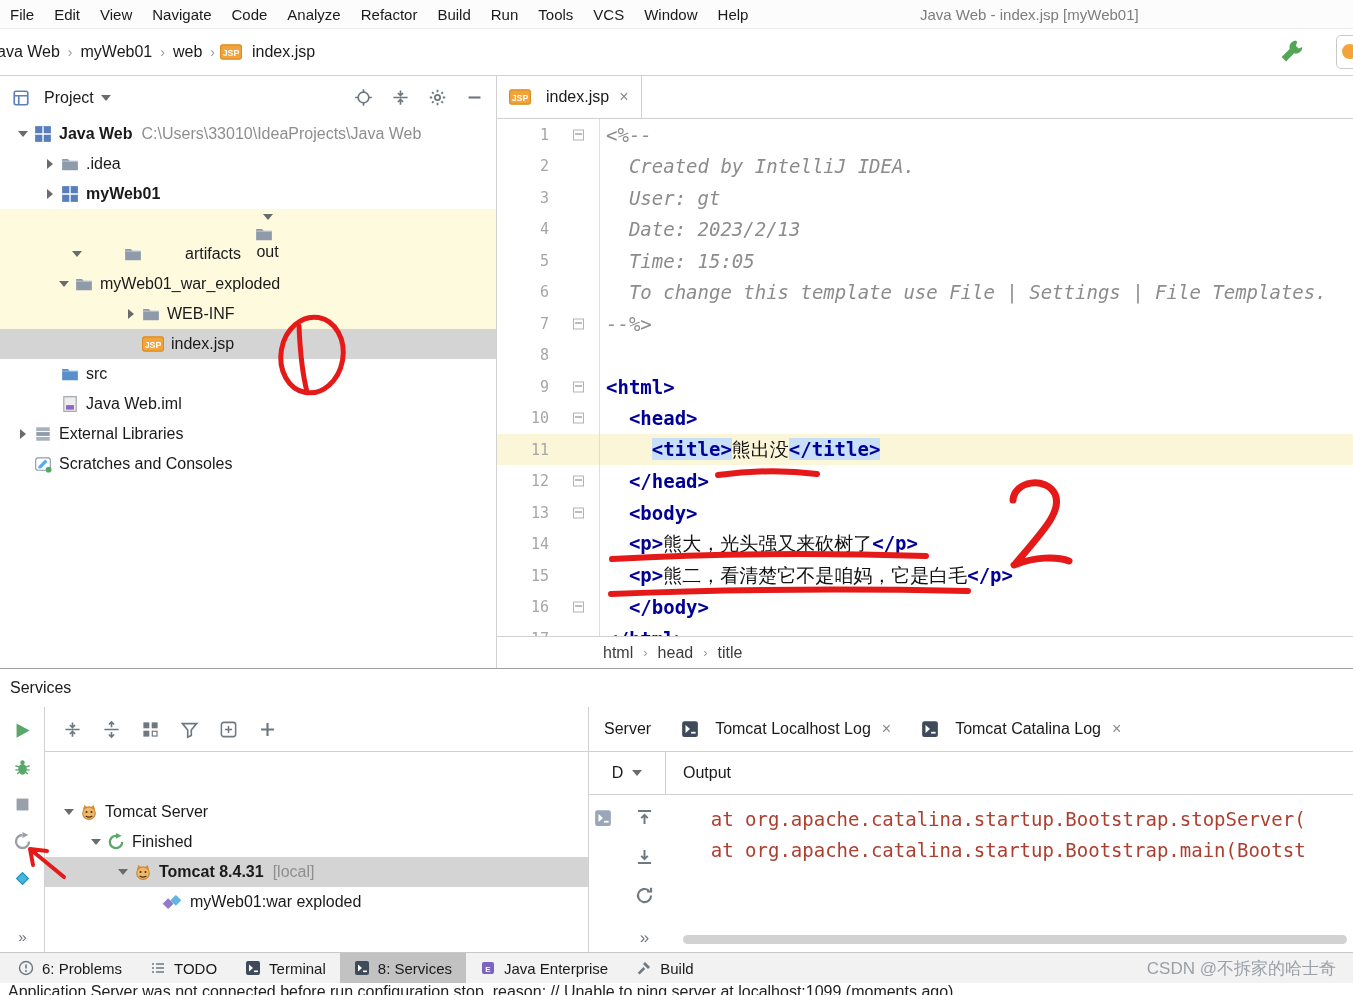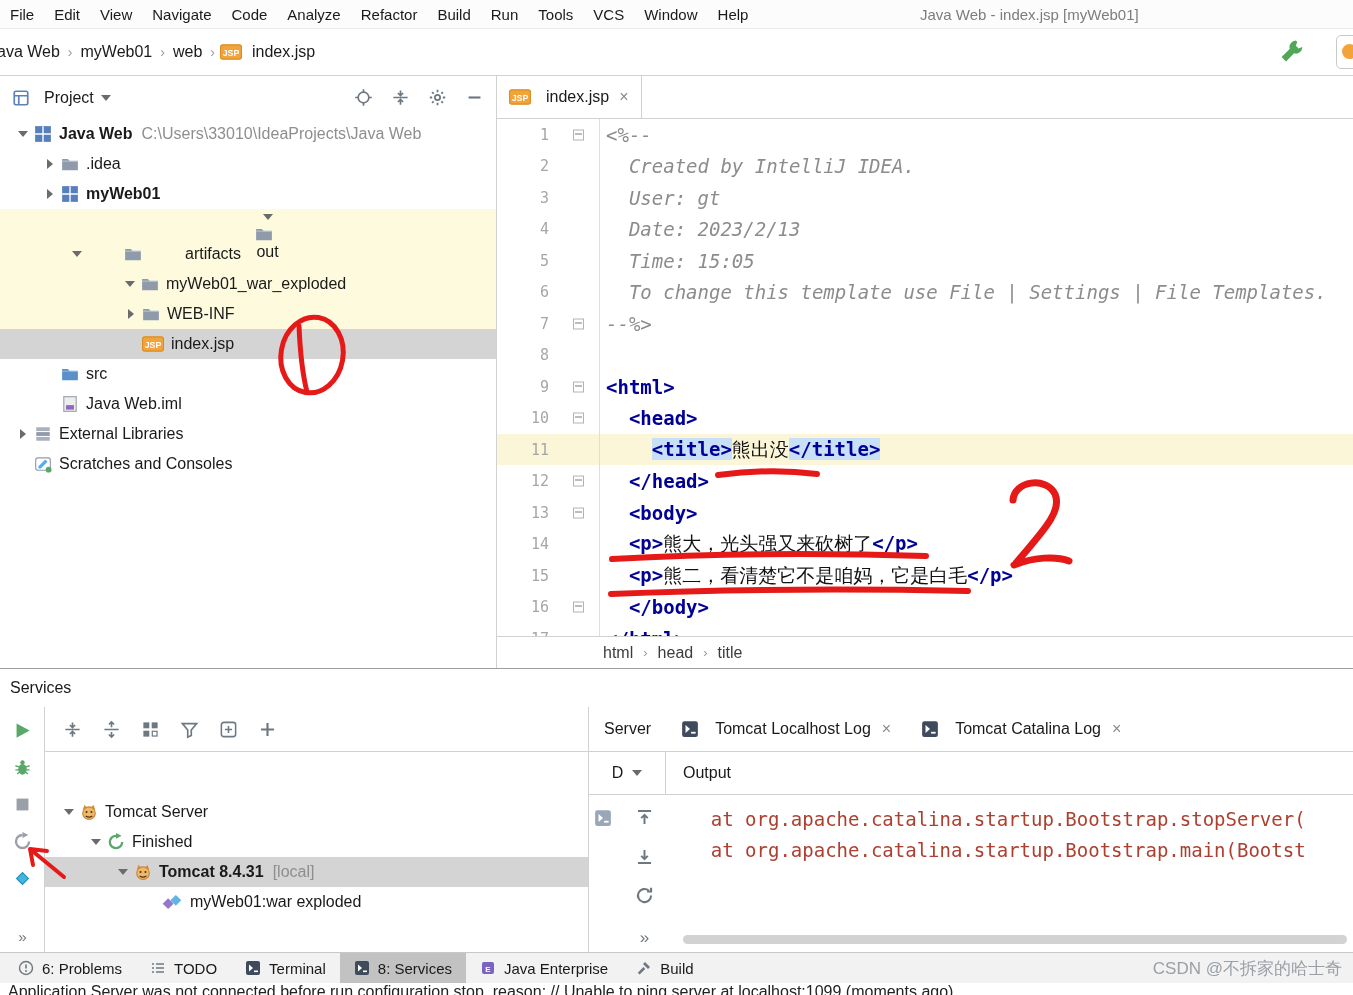--- a/index.html
+++ b/index.html
@@ -88,21 +88,21 @@
   .sv-vtb .more-btn{position:absolute;bottom:4px;}
   .sv-out{flex:1;font-family:"DejaVu Sans Mono",monospace;font-size:19px;color:#ad3f30;padding-top:8px;overflow:hidden;}
   .out-line{height:31px;display:flex;align-items:center;white-space:pre;}
   .hscroll{position:absolute;left:94px;right:6px;bottom:8px;height:9px;border-radius:5px;background:#d2d2d2;}
 
   
   .statusbar{height:30px;background:#f2f2f2;border-top:1px solid #c8c8c8;display:flex;align-items:center;font-size:15px;padding-left:4px;position:relative;}
   .sb-item{display:flex;align-items:center;gap:8px;padding:0 14px;height:100%;}
   .sb-item.selected{background:#c2c2c2;}
   .sb-item .icon{margin-right:0;width:16px;height:16px;}
-  .sb-watermark{position:absolute;right:11px;color:#9aa0a6;font-size:17px;}
+  .sb-watermark{position:absolute;right:17px;color:#9aa0a6;font-size:17px;}
   .msgbar{height:14px;overflow:hidden;font-size:16px;padding-left:8px;color:#222;background:#fff;white-space:nowrap;}
 
   
   .anno{position:absolute;left:0;top:0;z-index:10;pointer-events:none;}
 </style>
 </head>
 <body>
 
 <div class="page">
 
@@ -252,21 +252,21 @@
               <span class="arr-down"></span>
             </span>
             <span class="icon">
               <svg viewBox="0 0 16 16">
                 <path d="M1 3.5h5.2l1.6 2H15v8H1z" fill="#8f9bab"></path>
                 <path d="M1 5.5h14" stroke="#b7c0cb" stroke-width="1"></path>
               </svg>
             </span>
             <span class="tree-label">artifacts</span>
           </div>
-          <div class="tree-row highlight" style="padding-left: 119px; text-align: center;">
+          <div class="tree-row highlight" style="padding-left: 53px; text-align: center;">
             <span class="arrow">
               <span class="arr-down"></span>
             </span>
             <span class="icon">
               <svg viewBox="0 0 16 16">
                 <path d="M1 3.5h5.2l1.6 2H15v8H1z" fill="#8f9bab"></path>
                 <path d="M1 5.5h14" stroke="#b7c0cb" stroke-width="1"></path>
               </svg>
             </span>
             <span class="tree-label">myWeb01_war_exploded</span>

